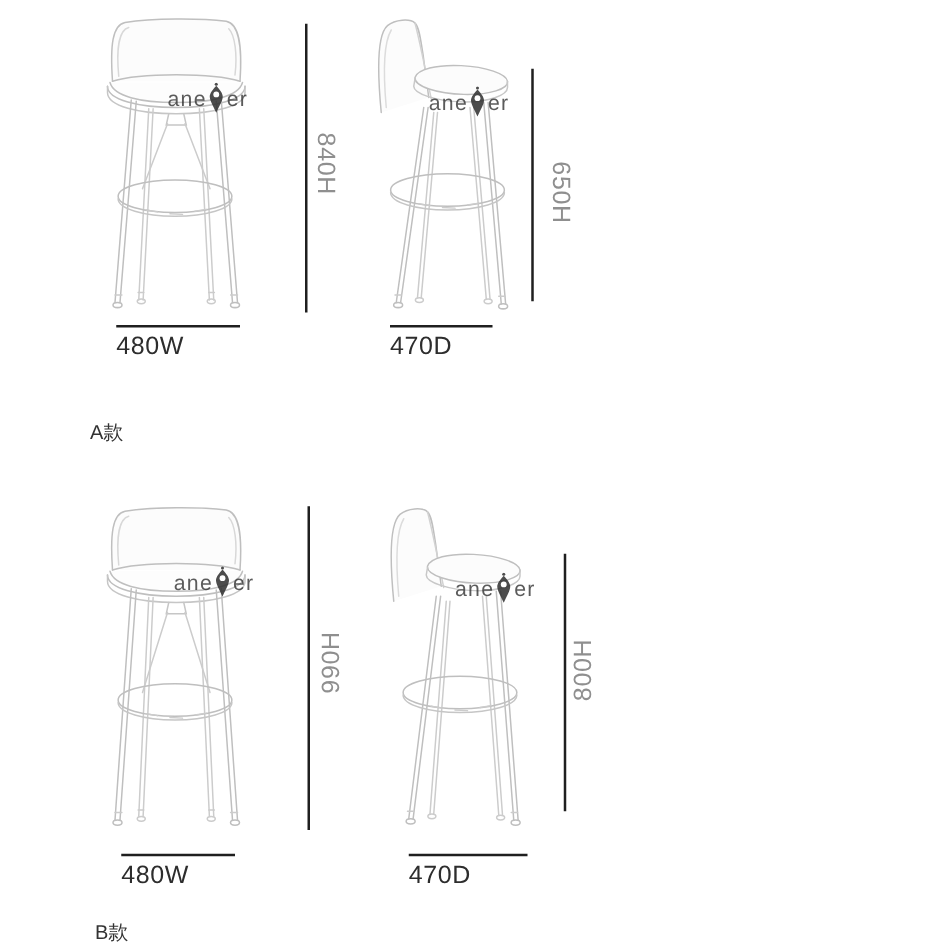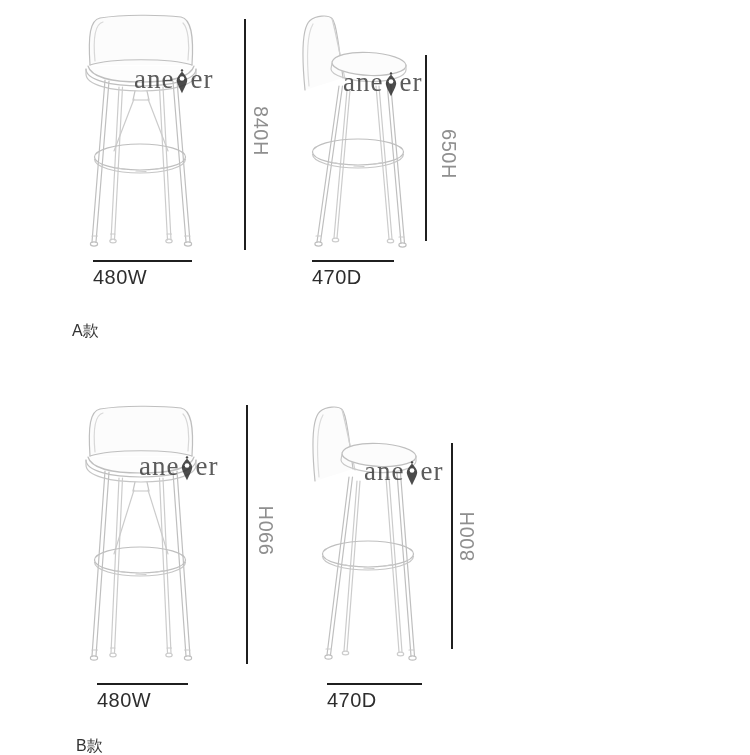--- a/index.html
+++ b/index.html
@@ -17,21 +17,21 @@
   .rot-ccw{transform:translate(-50%,-50%) rotate(-90deg);}
   .dim-hlabel{
     position:absolute;text-align:left;color:#2d2d2d;font-size:20px;letter-spacing:.5px;
   }
   .section-label{
     position:absolute;color:#333333;font-size:16px;
     font-family:"Liberation Sans","DejaVu Sans",sans-serif;
   }
   .wm{
     position:absolute;white-space:nowrap;color:rgba(45,45,45,.78);
-    font-family:Liberation Serif, serif;font-size:27px;letter-spacing:1px;line-height:1;
+    font-family:Liberation Sans, sans-serif;font-size:17px;letter-spacing:1px;line-height:1;
   }
   .wm .wm-logo{display:inline-block;vertical-align:-7px;margin:0 1px;}
 </style>
 </head>
 <body>
 
 <div class="canvas">
 
   <svg class="stool-svg" style="left:84px;top:10px;" width="114" height="242" viewBox="0 0 114 242">
     <g fill="none" stroke="#bfbfbf" stroke-width="1.2" stroke-linecap="round">
@@ -102,21 +102,21 @@
 
   <div class="dim-vline" style="left:425px;top:55px;height:186px;"></div>
   <div class="dim-vlabel rot-cw" style="left:448px;top:154px;">650H</div>
 
   <div class="dim-hline" style="left:93px;top:260px;width:99px;"></div>
   <div class="dim-hlabel" style="left:93px;top:266px;width:99px;">480W</div>
 
   <div class="dim-hline" style="left:312px;top:260px;width:82px;"></div>
   <div class="dim-hlabel" style="left:312px;top:266px;width:82px;">470D</div>
 
-  <div class="section-label" style="left:72px;top:321px;">A款</div>
+  <div class="section-label" style="left:72px;top:336px;">A款</div>
 
   <svg class="stool-svg" style="left:84px;top:401px;" width="114" height="266" viewBox="0 0 114 266">
     <g fill="none" stroke="#bfbfbf" stroke-width="1.2" stroke-linecap="round">
       <path d="M6,55 C4,26 6,10 16,8 C38,4.5 76,4.5 97,7 C107,9 110,25 108,55" fill="#fcfcfc"></path>
       <path d="M11,51 C9,30 11,14 19,12" stroke="#d8d8d8"></path>
       <path d="M99,13 C104,18 106,34 104,50" stroke="#d8d8d8"></path>
       <path d="M6,55 C28,48 86,48 108,55"></path>
       <path d="M4,56 C7,67 28,72 57,72 C86,72 107,67 110,56" fill="#fdfdfd"></path>
       <path d="M2,59 C2,70 27,76 57,76 C87,76 112,70 112,59"></path>
       <path d="M2,59 L2,64 C2,75 27,81 57,81 C87,81 112,75 112,64 L112,59" stroke="#c6c6c6"></path>

